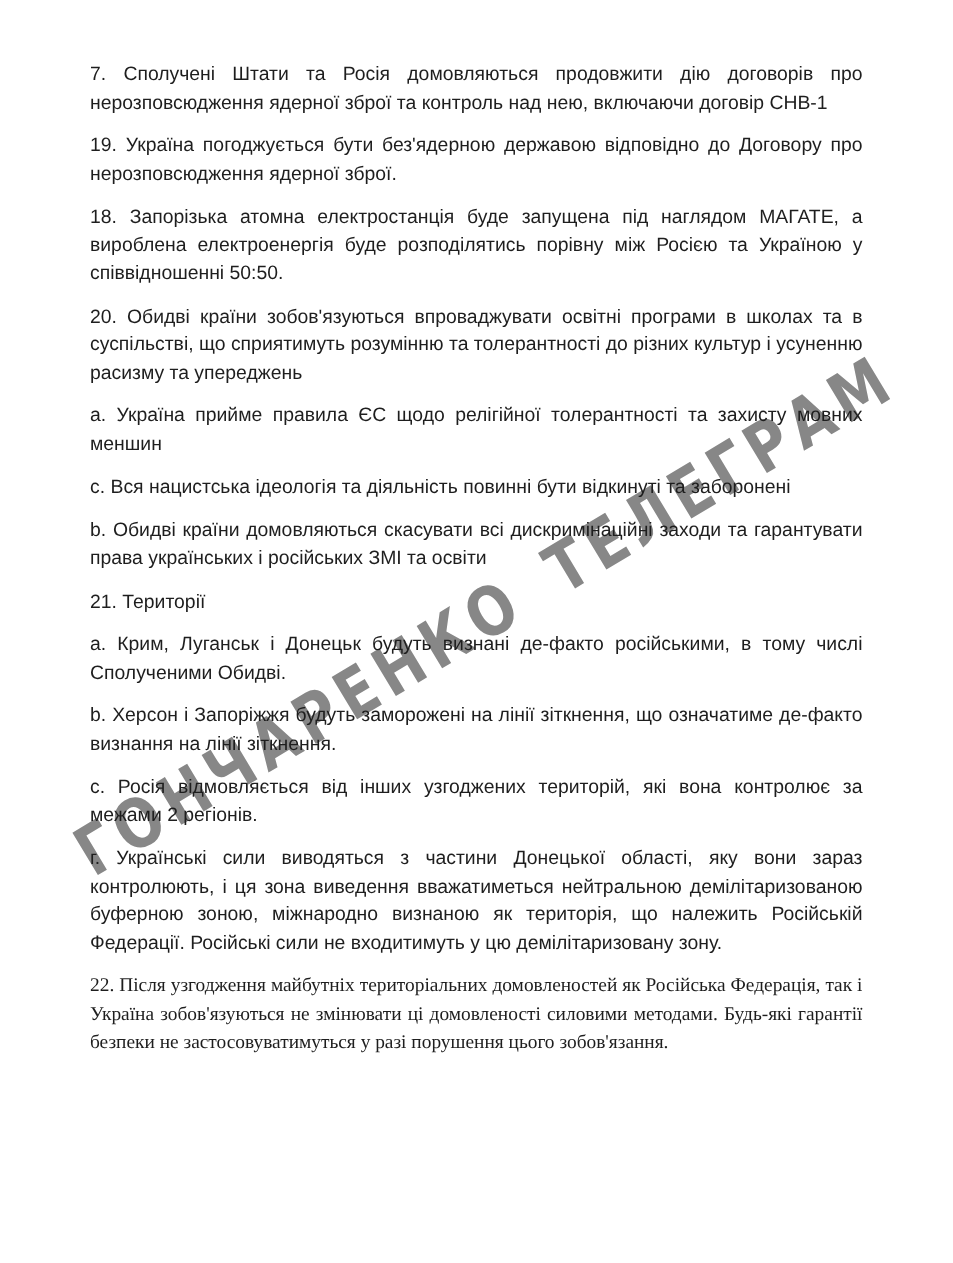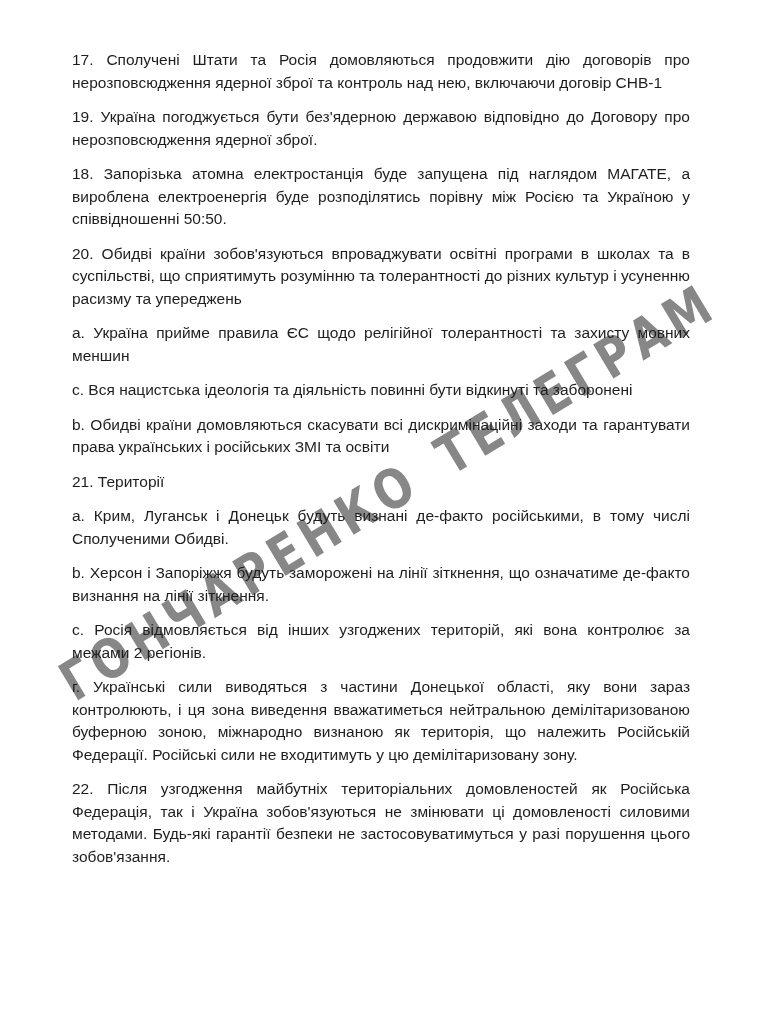--- a/index.html
+++ b/index.html
@@ -49,31 +49,31 @@
     z-index: 2;
   }
   .content p {
     margin: 0 0 12px 0;
     font-size: 15.5px;
     line-height: 22.5px;
     color: var(--text-color);
     text-align: justify;
     text-justify: inter-word;
   }
-  .content p:last-child { margin-bottom: 0; }
+  .content p:last-child { margin-bottom: 0; font-family: Liberation Serif, serif; }
 </style>
 </head>
 <body>
 
 <div class="page">
 
   <div class="watermark">ГОНЧАРЕНКО ТЕЛЕГРАМ</div>
 
   <div class="content">
-    <p>17. Сполучені Штати та Росія домовляються продовжити дію договорів про нерозповсюдження ядерної зброї та контроль над нею, включаючи договір СНВ-1</p>
+    <p>7. Сполучені Штати та Росія домовляються продовжити дію договорів про нерозповсюдження ядерної зброї та контроль над нею, включаючи договір СНВ-1</p>
     <p>19. Україна погоджується бути без'ядерною державою відповідно до Договору про нерозповсюдження ядерної зброї.</p>
     <p>18. Запорізька атомна електростанція буде запущена під наглядом МАГАТЕ, а вироблена електроенергія буде розподілятись порівну між Росією та Україною у співвідношенні 50:50.</p>
     <p>20. Обидві країни зобов'язуються впроваджувати освітні програми в школах та в суспільстві, що сприятимуть розумінню та толерантності до різних культур і усуненню расизму та упереджень</p>
     <p>a. Україна прийме правила ЄС щодо релігійної толерантності та захисту мовних меншин</p>
     <p>c. Вся нацистська ідеологія та діяльність повинні бути відкинуті та заборонені</p>
     <p>b. Обидві країни домовляються скасувати всі дискримінаційні заходи та гарантувати права українських і російських ЗМІ та освіти</p>
     <p>21. Території</p>
     <p>a. Крим, Луганськ і Донецьк будуть визнані де-факто російськими, в тому числі Сполученими Обидві.</p>
     <p>b. Херсон і Запоріжжя будуть заморожені на лінії зіткнення, що означатиме де-факто визнання на лінії зіткнення.</p>
     <p>c. Росія відмовляється від інших узгоджених територій, які вона контролює за межами 2 регіонів.</p>

